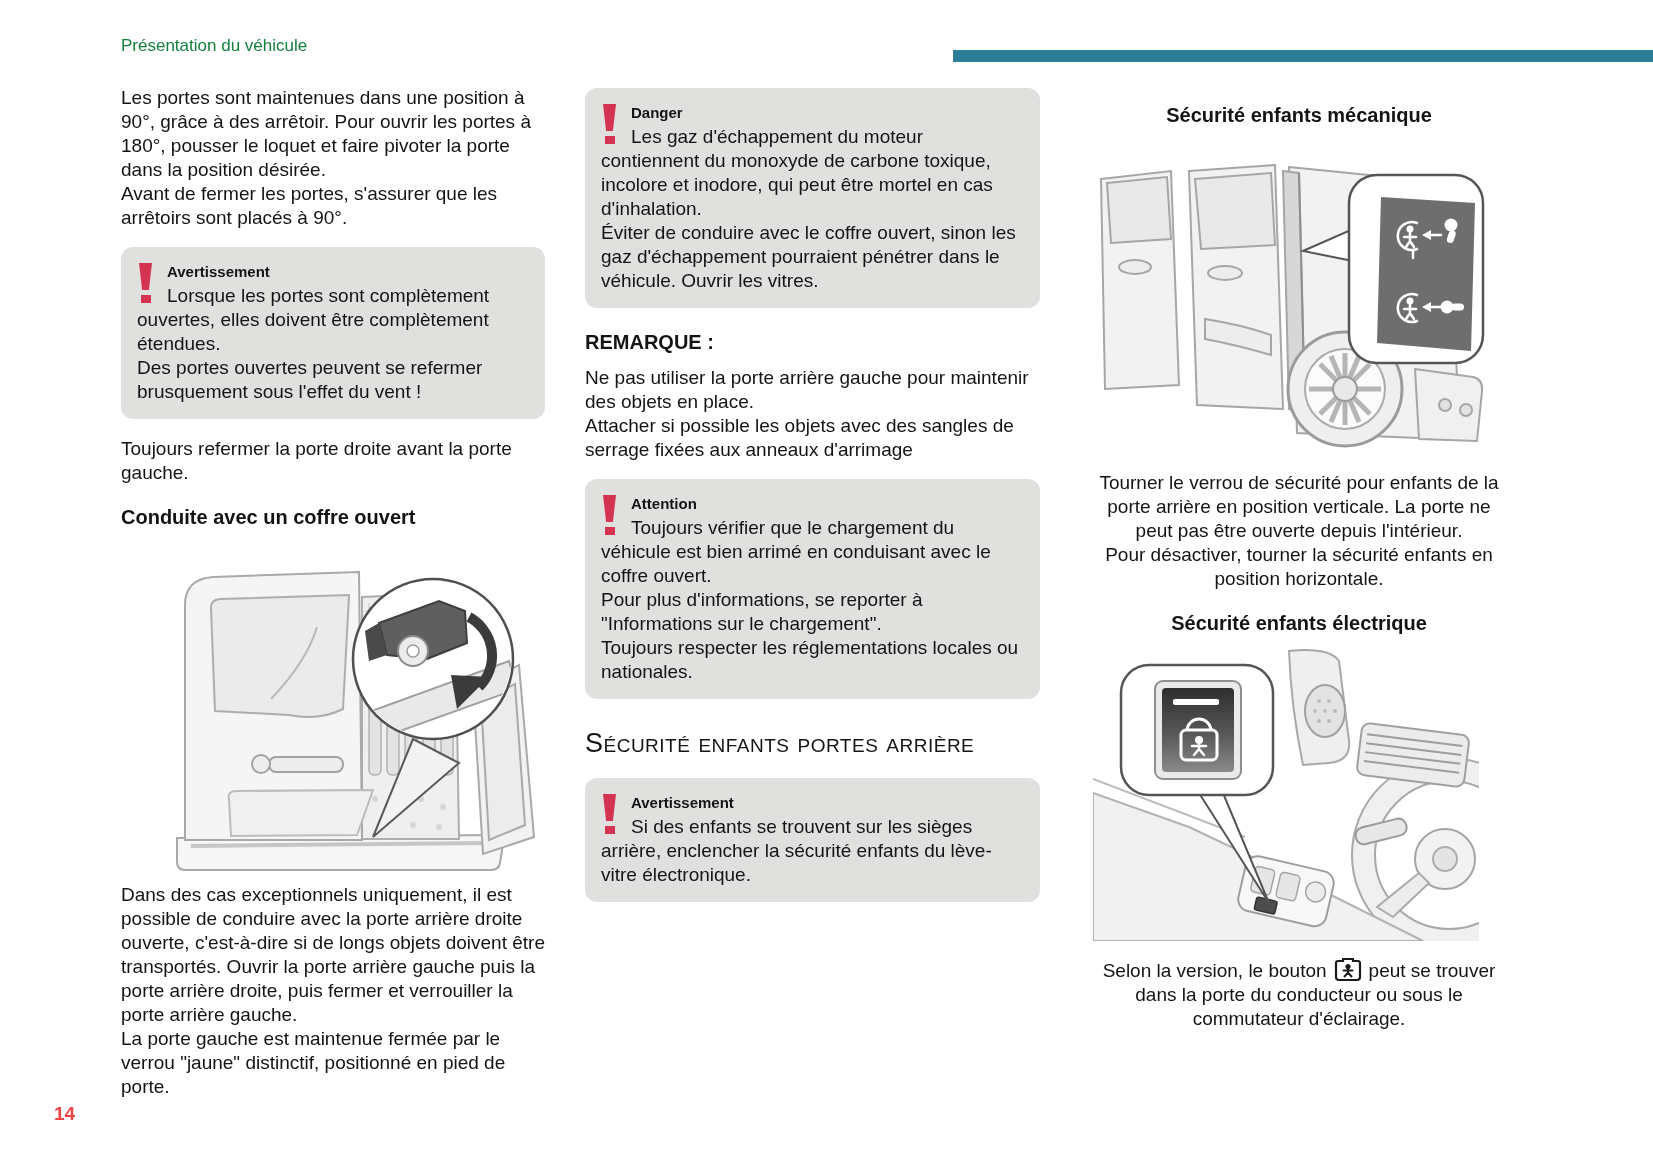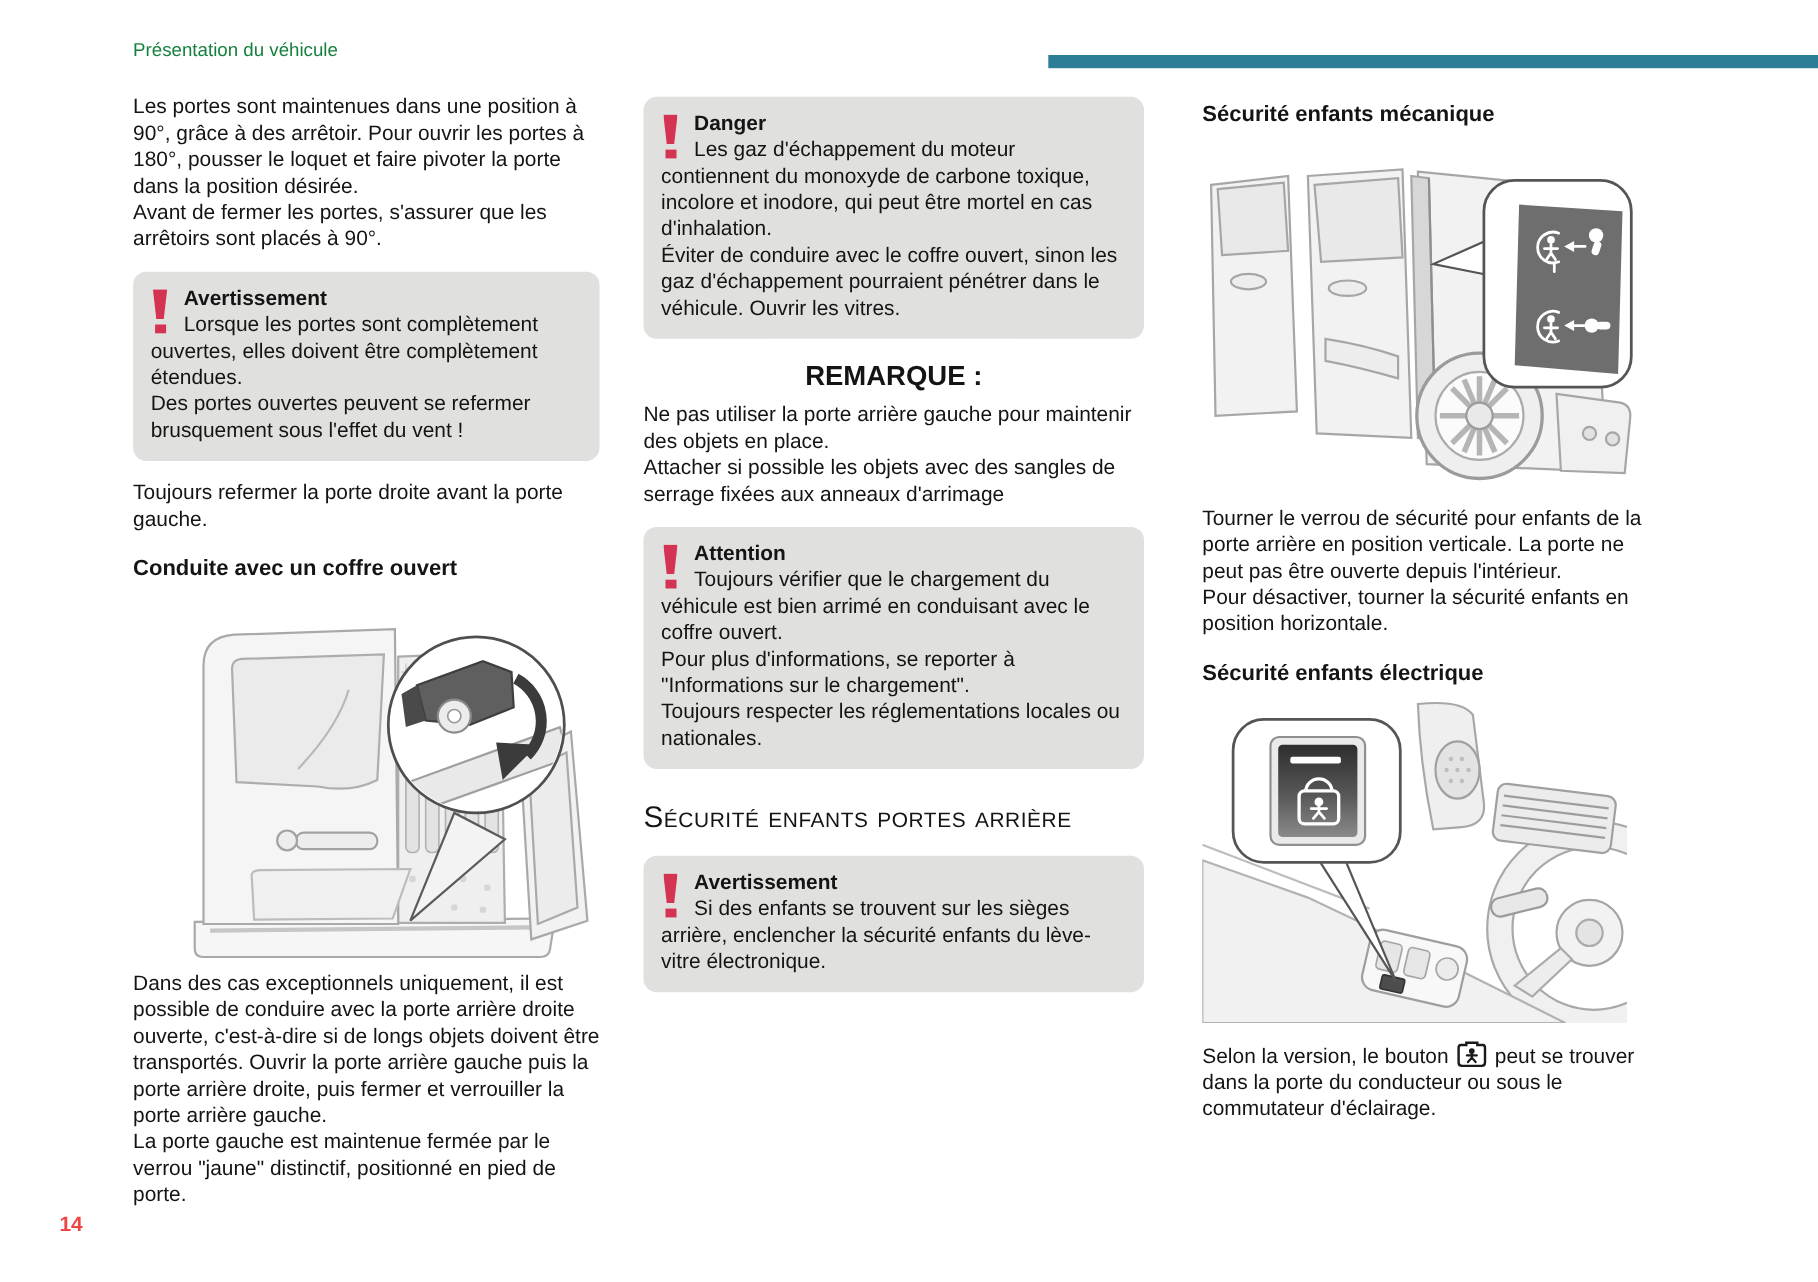--- a/index.html
+++ b/index.html
@@ -28,24 +28,24 @@
   .warn-box{
     background:var(--box-bg,#e0e0de);border-radius:12px;
     padding:13px 16px 15px 16px;margin:17px 0 18px 0;
   }
   .warn-icon{float:left;width:13px;height:41px;margin:3px 15px 2px 2px;}
   .warn-icon .bar{
     width:13px;height:27px;background:var(--warning-red,#d43352);
     clip-path:polygon(0 0,100% 0,76% 100%,24% 100%);
   }
   .warn-icon .dot{width:10px;height:8px;margin:5px auto 0;background:var(--warning-red,#d43352);}
-  .warn-title{font-size:19px;line-height:24px;font-weight:bold;}
+  .warn-title{font-size:15px;line-height:24px;font-weight:bold;}
   .warn-body{font-size:19px;line-height:24px;white-space:pre-line;}
   h3.sub{font-size:20px;line-height:24px;font-weight:bold;margin:20px 0 10px 0;}
-  h3.remark{font-size:25px;line-height:24px;font-weight:bold;margin:22px 0 12px 0;text-align:center;}
+  h3.remark{font-size:20px;line-height:24px;font-weight:bold;margin:22px 0 12px 0;}
   h2.section{
     font-size:27px;font-weight:normal;font-variant:small-caps;letter-spacing:.5px;
     line-height:36px;margin:26px 0 16px 0;
   }
   figure{margin:0;}
   .fig1{width:424px;height:332px;margin:12px 0 10px 0;}
   .fig2{width:396px;height:322px;margin:8px 0 12px 0;}
   .fig3{width:386px;height:296px;margin:8px 0 16px 0;}
   .inline-icon{display:inline-block;vertical-align:-5px;margin:0 7px;}
 </style>
@@ -181,21 +181,21 @@
   <div class="warn-box">
     <div class="warn-icon">
         <div class="bar"></div>
         <div class="dot"></div>
       </div>
     <div class="warn-title">Avertissement</div>
     <div class="warn-body">Si des enfants se trouvent sur les sièges arrière, enclencher la sécurité enfants du lève-vitre électronique.</div>
   </div>
 </div>
 
-<div class="col col3" style="top:92px;">
+<div class="col col3" style="top:103px;text-align:center;">
   <h3 class="sub" style="margin-top:0;">Sécurité enfants mécanique</h3>
 
   <figure class="fig2">
     <svg width="396" height="322" viewBox="0 0 396 322">
 
       <g fill="#f2f2f2" stroke="#a6a6a6" stroke-width="2">
         <path d="M8,42 L78,34 L86,248 L12,252 Z"></path>
         <path d="M14,46 L74,40 L78,102 L18,106 Z" fill="#e9e9e9"></path>
         <ellipse cx="42" cy="130" rx="16" ry="7" fill="#ededed"></ellipse>
 

